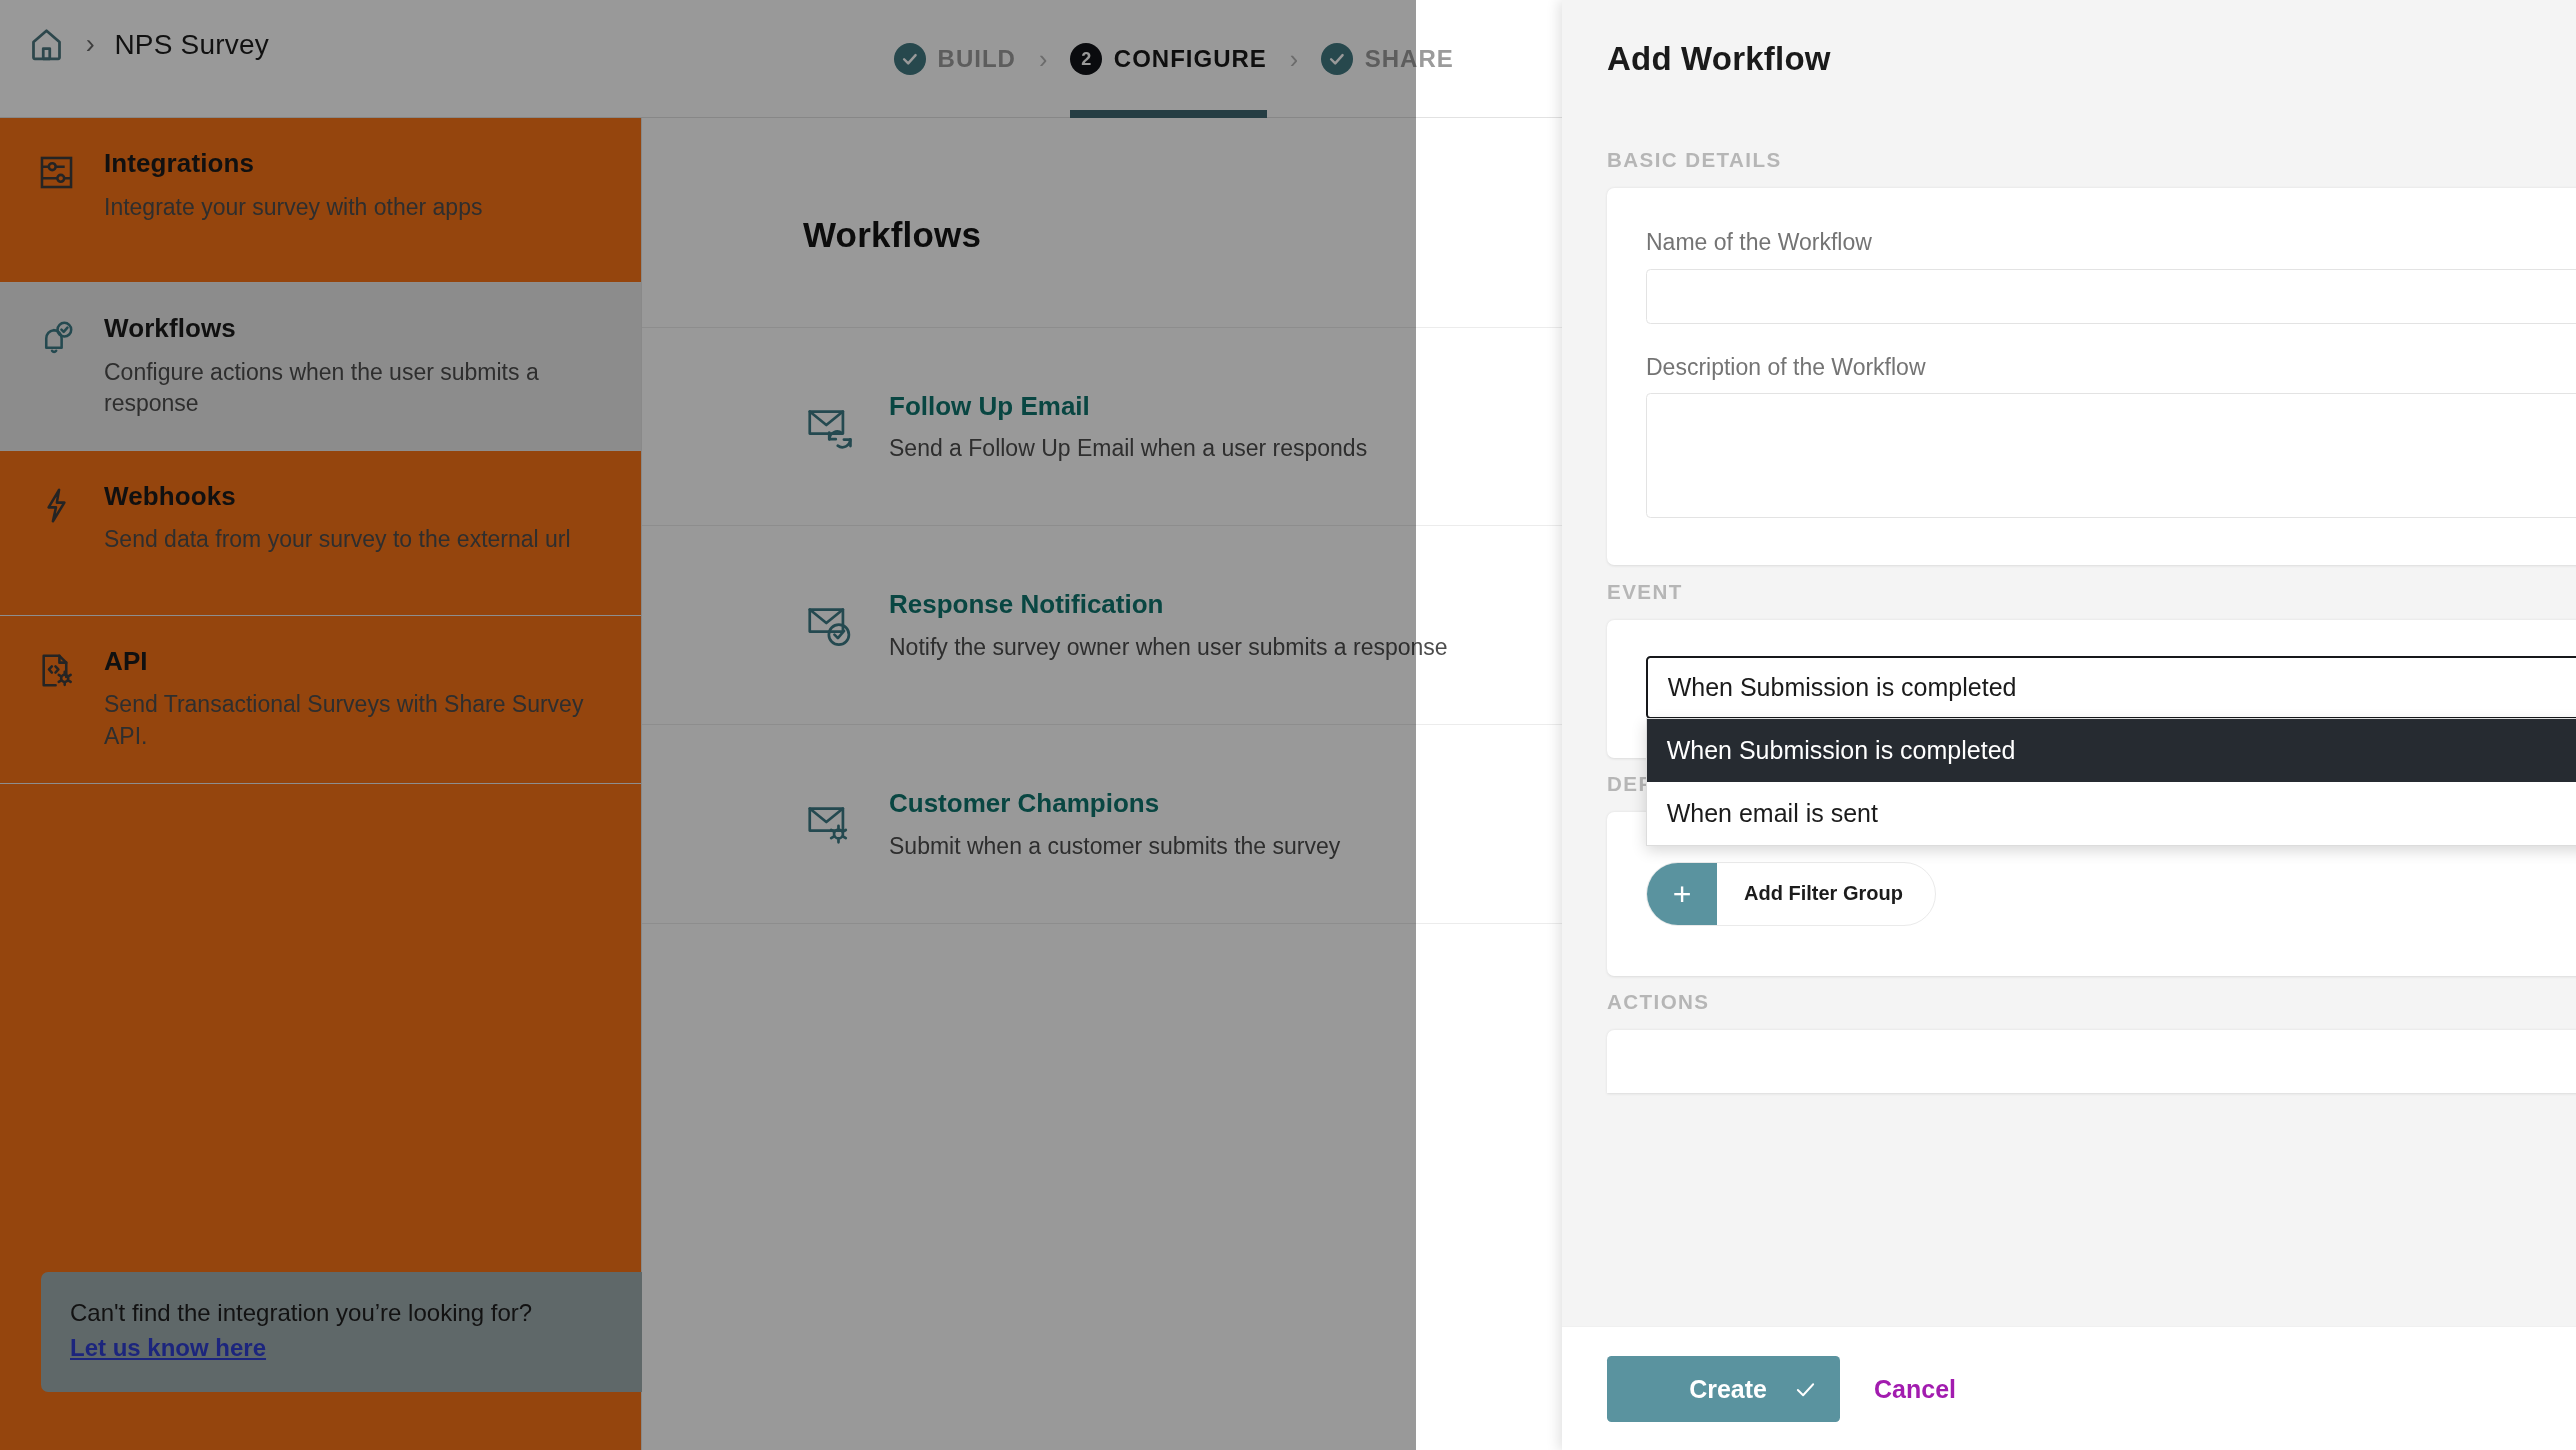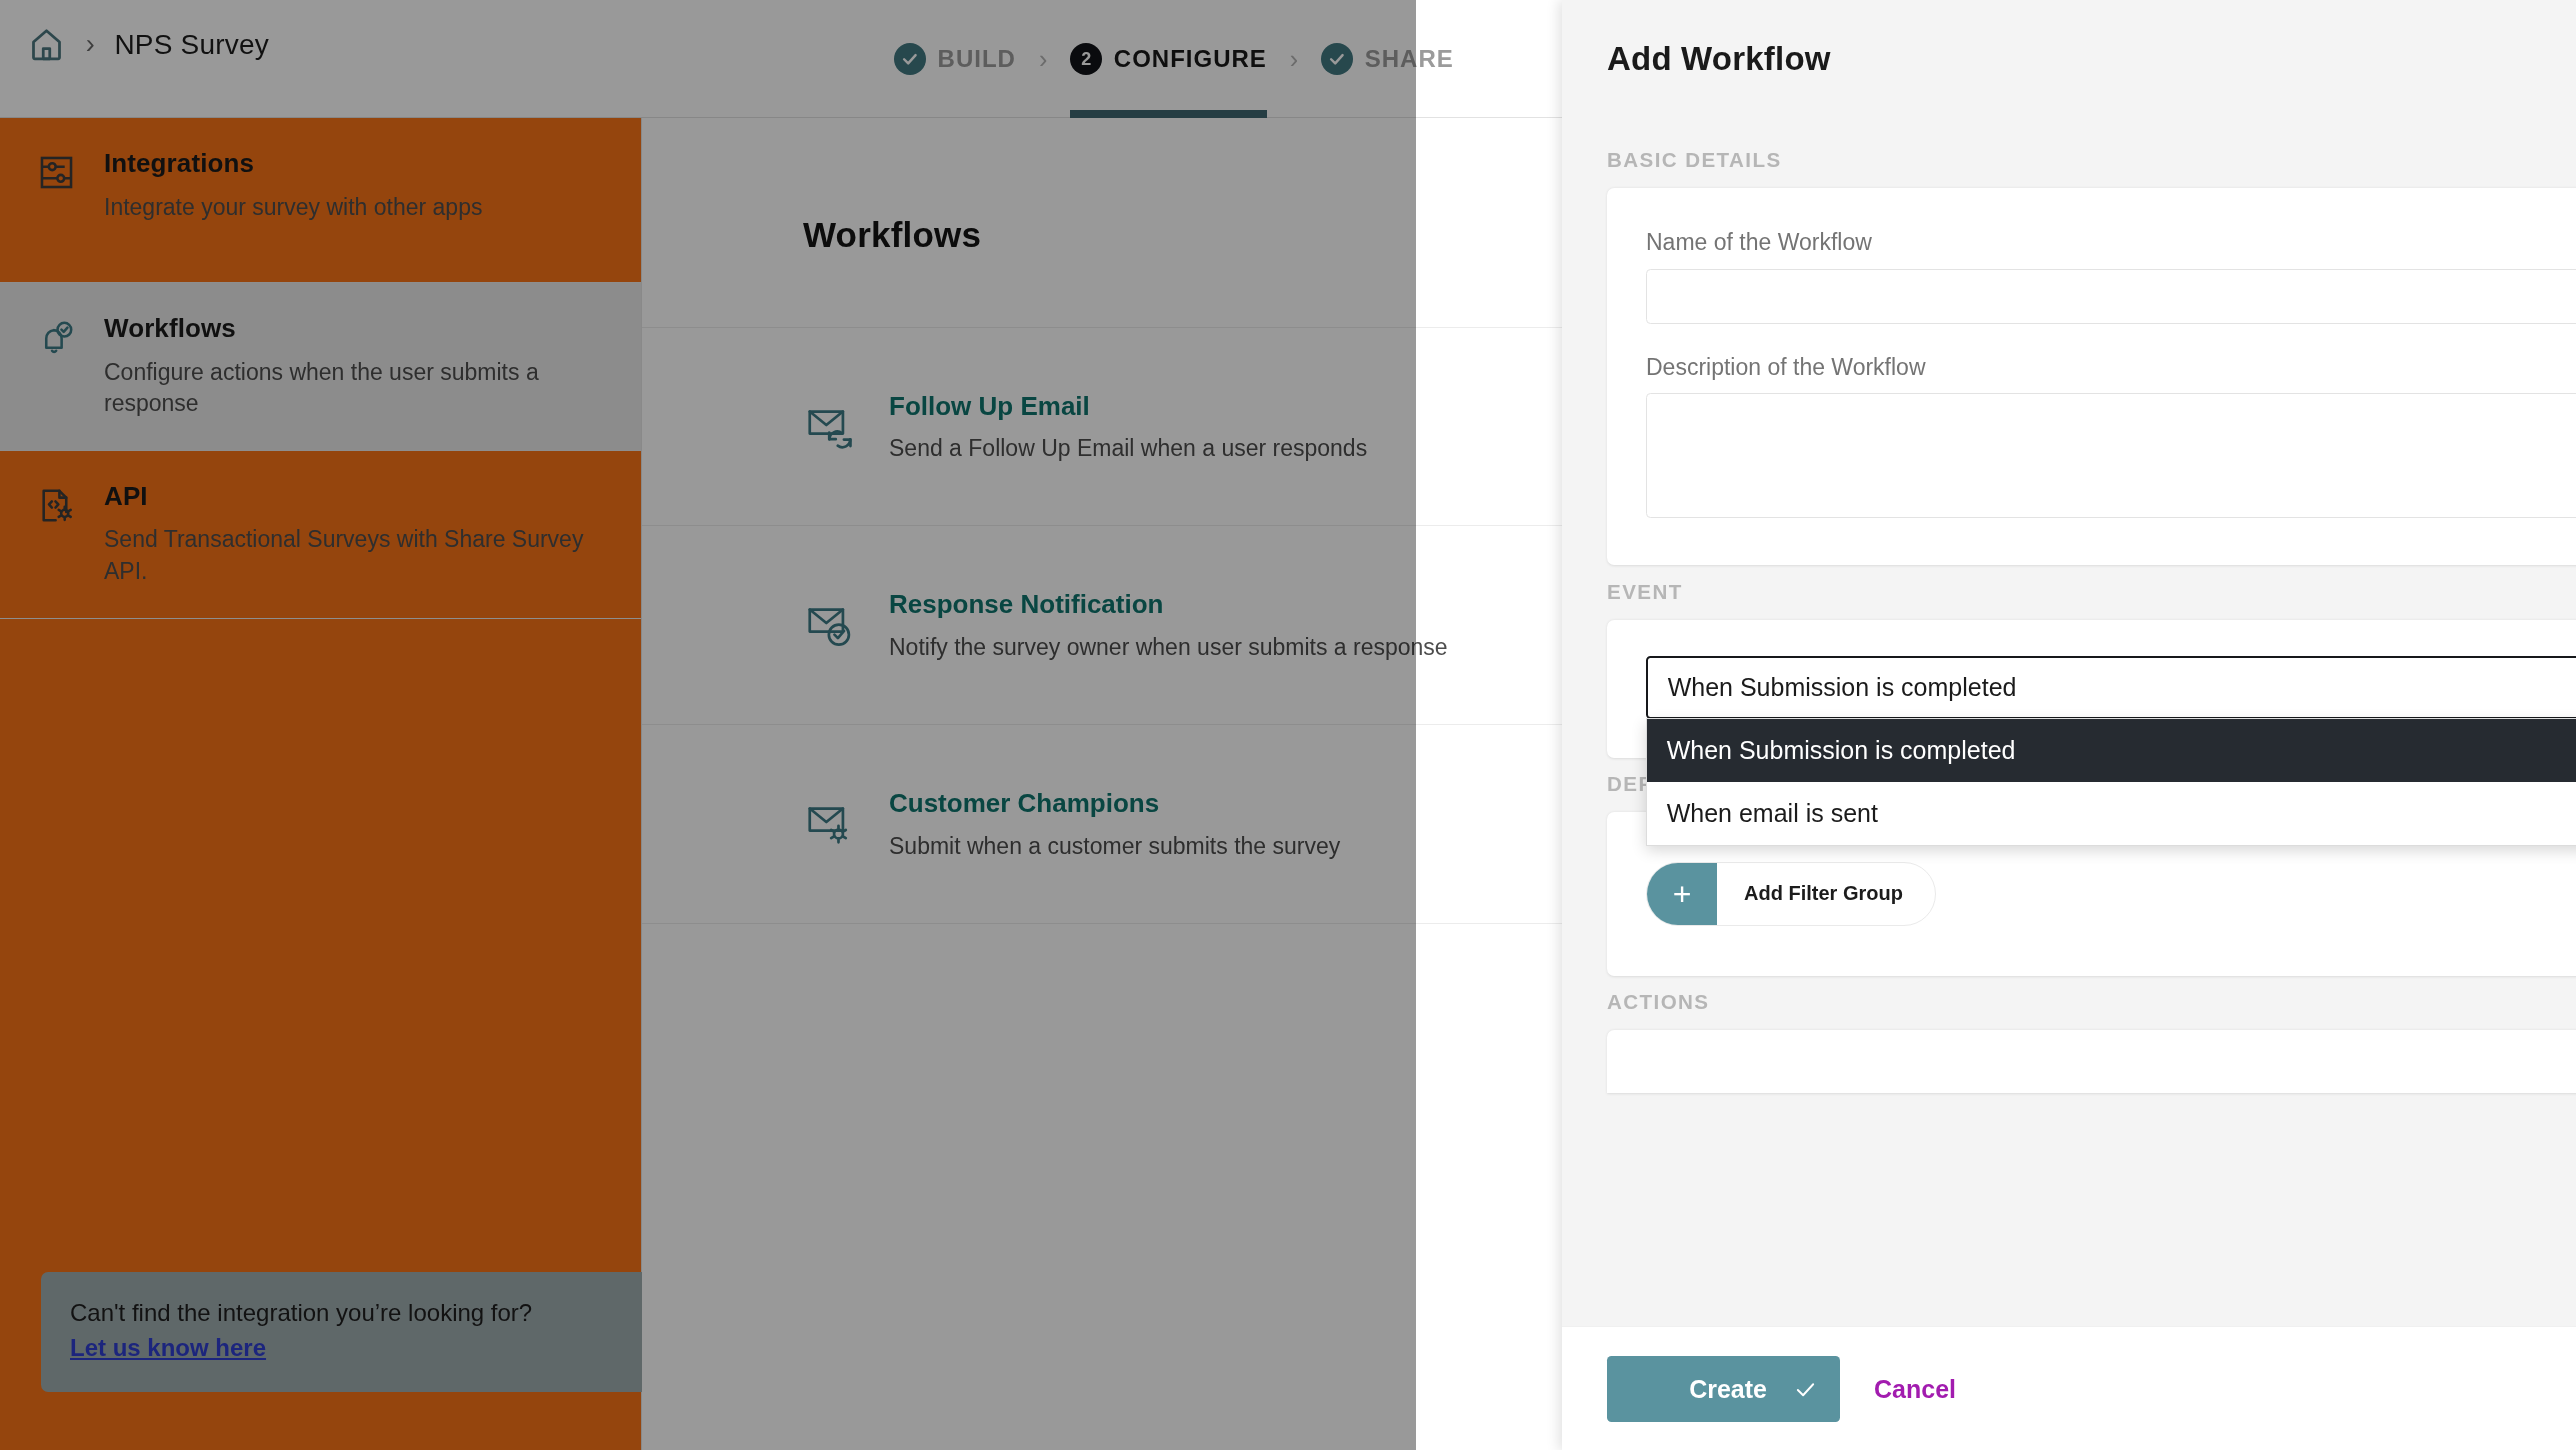--- a/index.html
+++ b/index.html
@@ -278,20 +278,31 @@
             <circle cx="16.6" cy="7.4" r="4"></circle>
             <path d="m14.9 7.4 1.3 1.3 2.2-2.5"></path>
           </svg>
         </span>
         <div class="side-texts">
           <div class="side-title">Workflows</div>
           <div class="side-desc">Configure actions when the user submits a response</div>
         </div>
       </div>
 
+      <div class="side-item">
+        <span class="side-icon">
+          <svg viewBox="0 0 24 24" fill="none" stroke="#3d3d3d" stroke-width="1.5" stroke-linejoin="round">
+            <path d="M13.5 2.8 7.4 13.1h4.3L9.9 21.2 16.6 10.3h-4.4z"></path>
+          </svg>
+        </span>
+        <div class="side-texts">
+          <div class="side-title">Webhooks</div>
+          <div class="side-desc">Send data from your survey to the external url</div>
+        </div>
+      </div>
 
       <div class="side-item">
         <span class="side-icon">
           <svg viewBox="0 0 24 24" fill="none" stroke="#3d3d3d" stroke-width="1.5" stroke-linejoin="round" stroke-linecap="round">
             <path d="M4.5 3.4h9.2l4 4v8.4M4.5 3.4v17.2h7"></path>
             <path d="M13.7 3.4v4h4"></path>
             <path d="m9.3 9.6-1.7 1.8 1.7 1.8M11.4 9.6l1.7 1.8-1.7 1.8"></path>
             <circle cx="16.8" cy="16.6" r="2.1"></circle>
             <path d="M16.8 12.8v1.2M16.8 19.2v1.2M13.3 14.6l1 .6M19.3 18.1l1 .6M20.3 14.6l-1 .6M14.3 18.1l-1 .6"></path>
           </svg>

